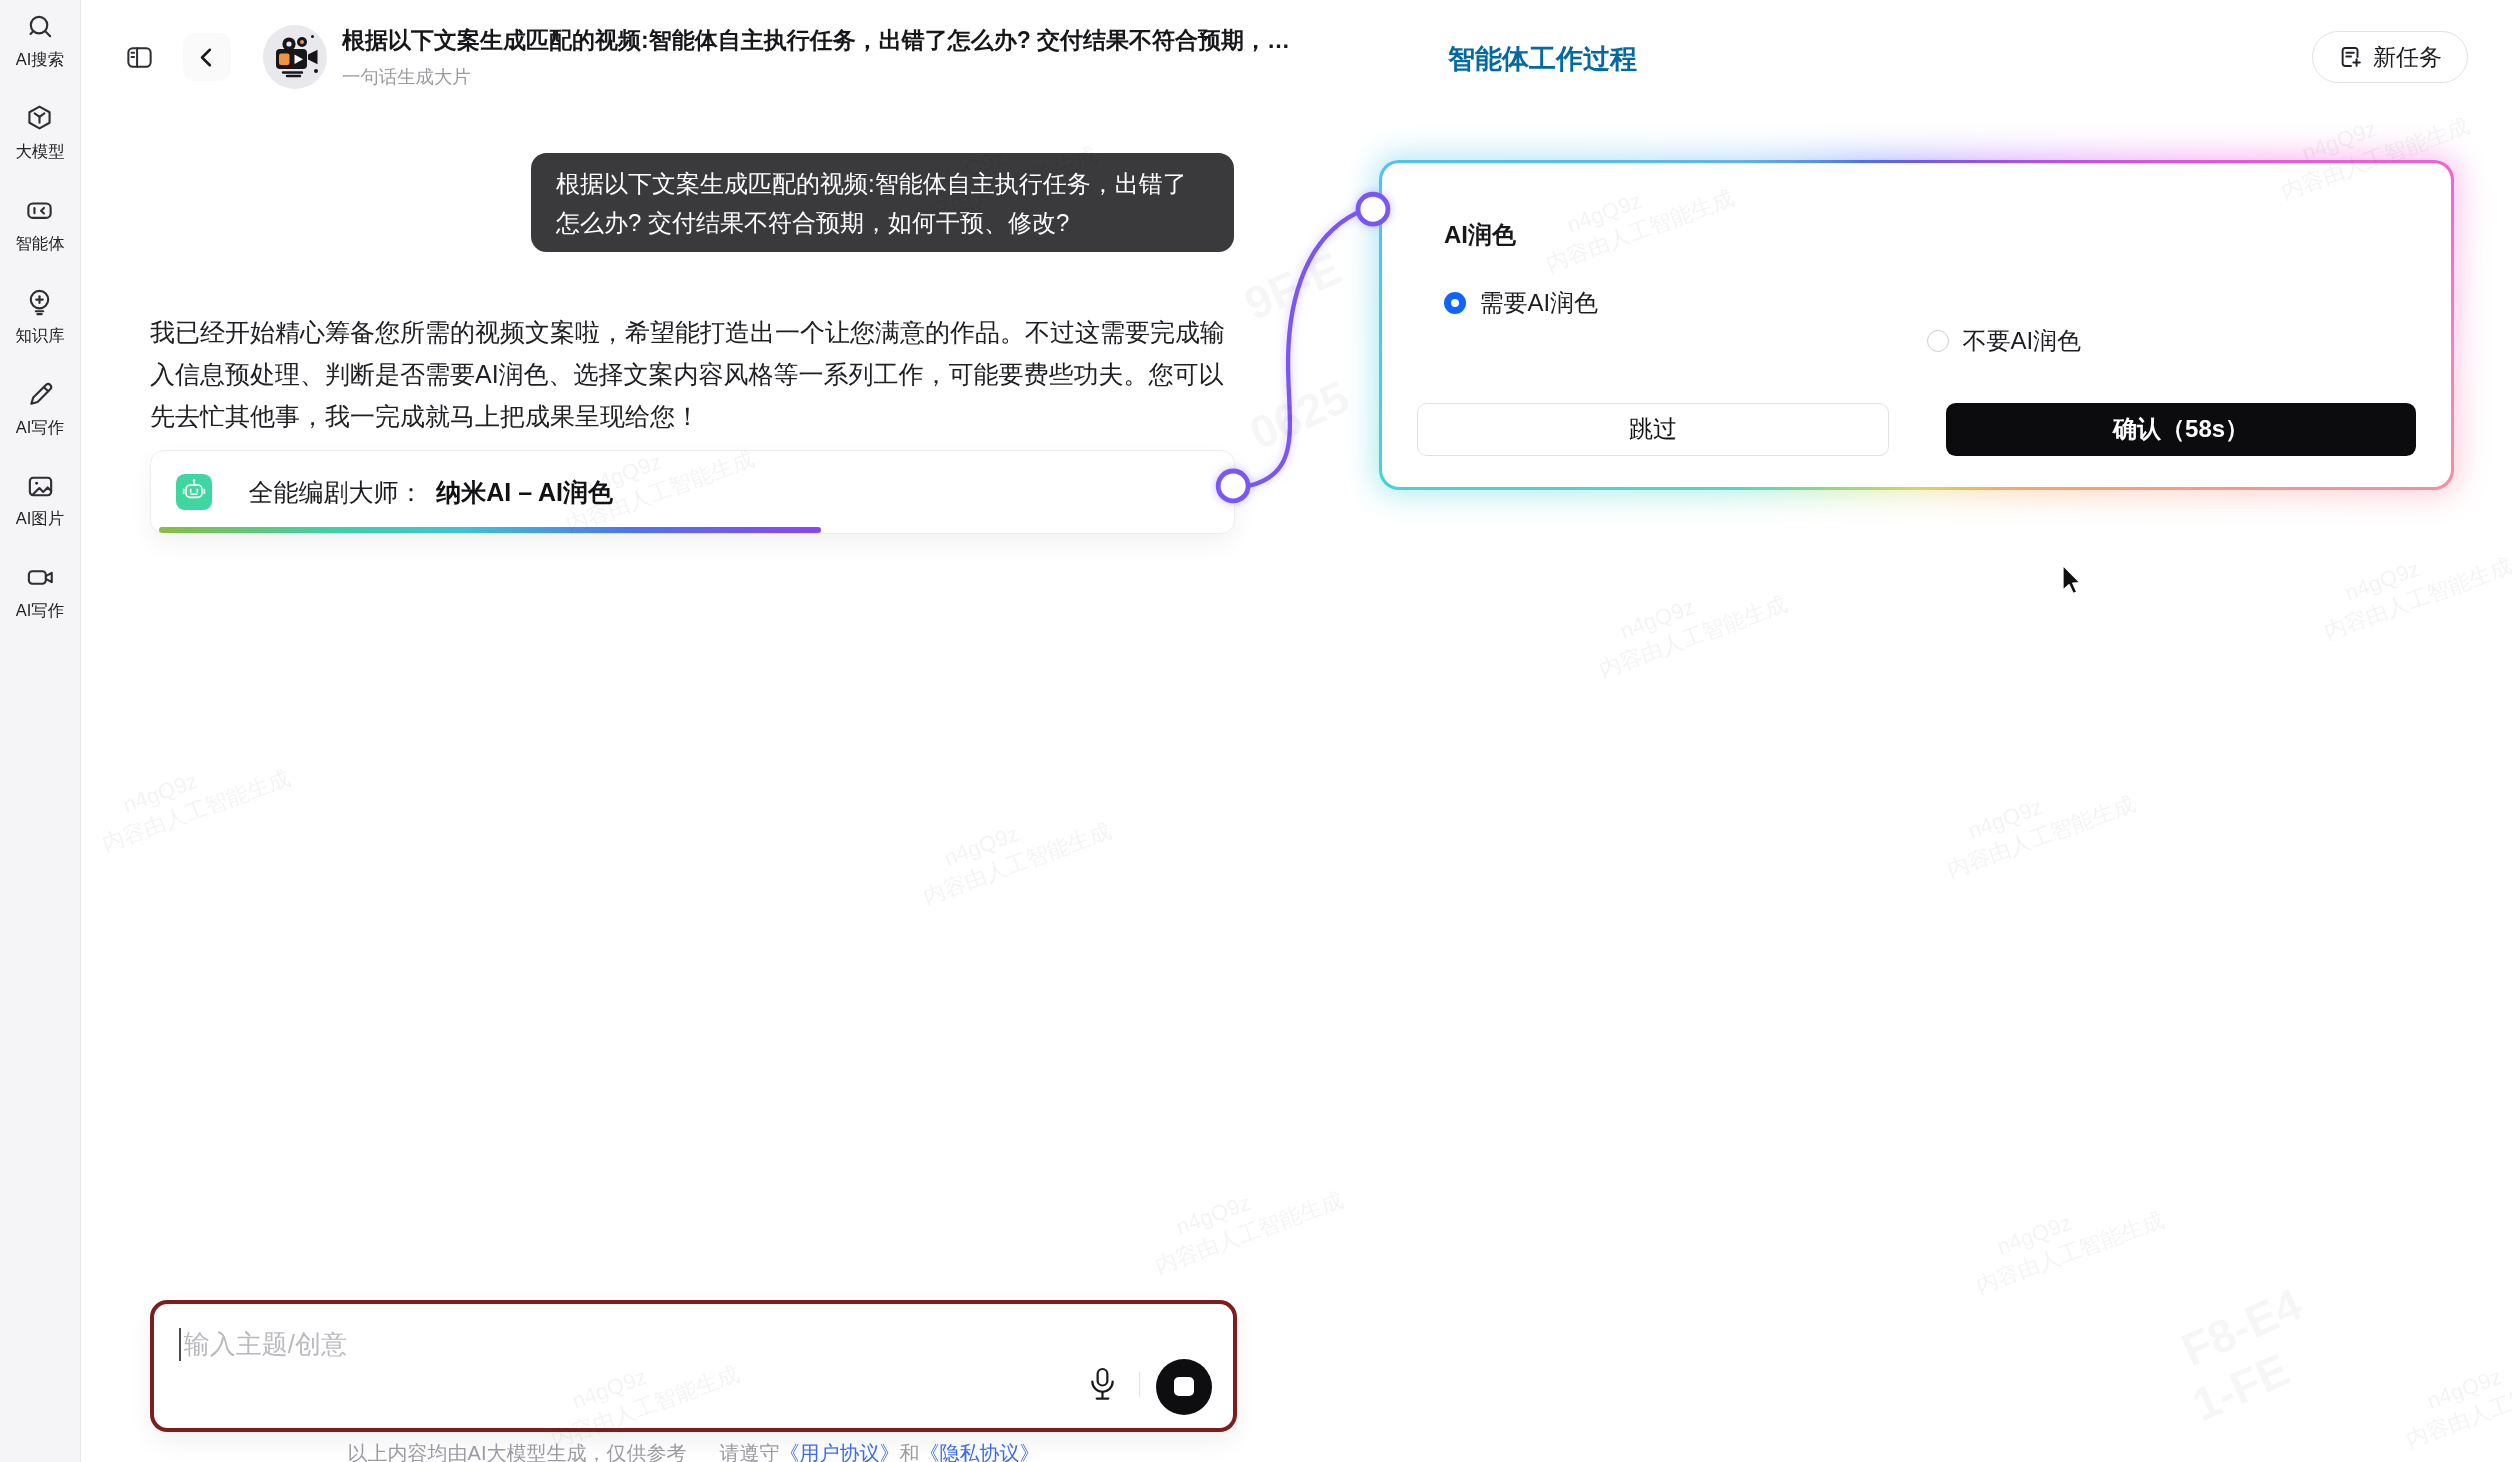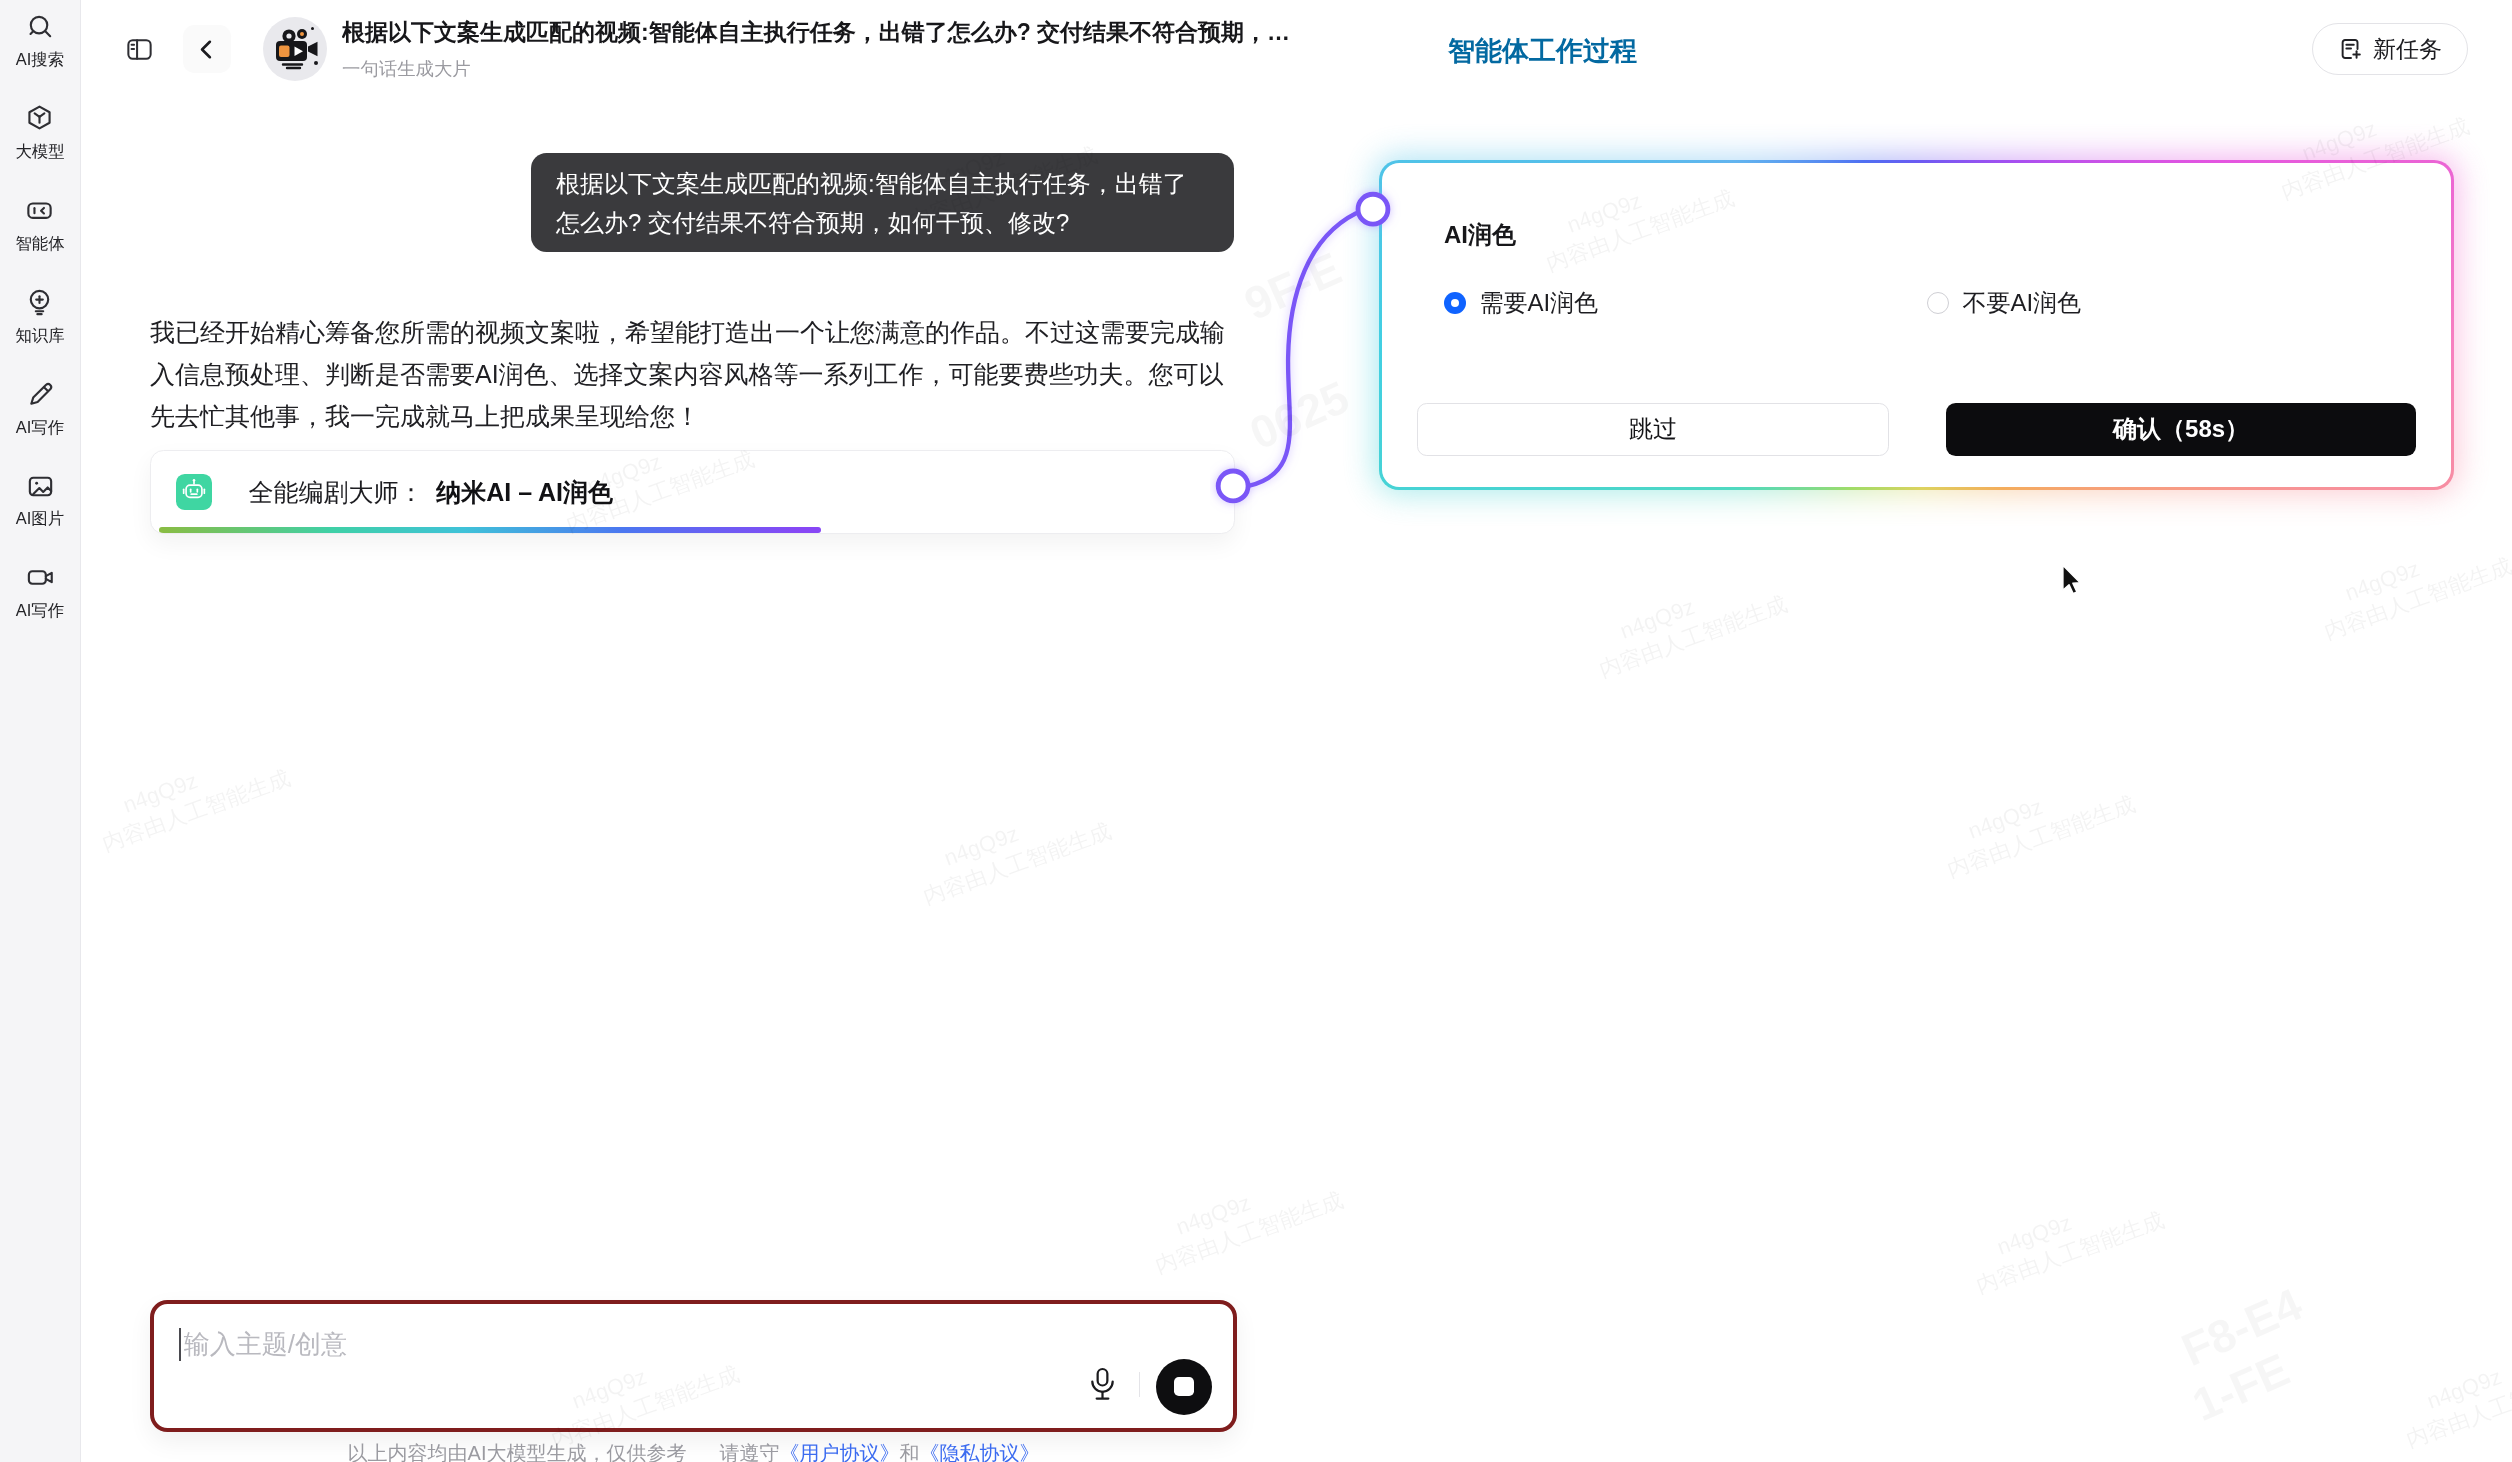--- a/index.html
+++ b/index.html
@@ -10,21 +10,21 @@
   .rail { position:absolute; left:0; top:0; width:81px; height:1463px;
     background:#f5f5f7; border-right:1px solid #e8e8ec; z-index:3;
     display:flex; flex-direction:column; align-items:center; padding-top:11.6px; }
   .side-item { display:flex; flex-direction:column; align-items:center; gap:6.8px;
     margin-bottom:32px; cursor:pointer; }
   .side-item svg { width:31px; height:31px; stroke:#2e2e33; stroke-width:2.2;
     fill:none; stroke-linecap:round; stroke-linejoin:round; }
   .side-label { font-size:16.4px; color:#242428; white-space:nowrap; }
 
   
-  .header { position:absolute; left:81px; top:0; right:0; height:99px;
+  .header { position:absolute; left:81px; top:8px; right:0; height:99px;
     background:#fff; z-index:2; }
   .hd-toggle { position:absolute; left:43px; top:34px; width:31px; height:31px; cursor:pointer; }
   .hd-toggle svg { width:31px; height:31px; stroke:#2e2e33; stroke-width:2.1; fill:none; stroke-linecap:round; }
   .hd-back { position:absolute; left:102px; top:25px; width:48px; height:48px; border-radius:11.6px;
     background:#fafafa; display:flex; align-items:center; justify-content:center; cursor:pointer; }
   .hd-back svg { width:29px; height:29px; stroke:#1b1b1f; stroke-width:2.9; fill:none; stroke-linecap:round; stroke-linejoin:round; }
   .hd-avatar { position:absolute; left:182px; top:17.4px; width:64px; height:64px; }
   .hd-titles { position:absolute; left:261px; top:17.4px; width:976px; }
   .hd-title { font-size:23px; font-weight:bold; color:#17171a; white-space:nowrap;
     overflow:hidden; max-width:976px; }
@@ -82,21 +82,21 @@
     background:conic-gradient(from 0deg,
       #6a5bf2 0deg,#a84ff0 32deg,#e455e0 62deg,#f77fc0 92deg,#f79b84 122deg,
       #f4ad5c 152deg,#ddd35f 178deg,#a0dc68 202deg,#4fd9c0 228deg,
       #41cfe2 268deg,#62b4ef 312deg,#4f6ff2 342deg,#6a5bf2 360deg); }
   .panel-border::before { content:""; position:absolute; inset:-3.9px; border-radius:23px;
     background:inherit; filter:blur(15.5px); opacity:0.45; z-index:-1; }
   .panel-inner { position:relative; width:100%; height:100%; background:#fff; border-radius:17.4px; }
   .panel-title { position:absolute; left:62px; top:56px; font-size:24px; font-weight:bold; color:#17171a; }
   .radio-row { position:absolute; left:62px; top:124px; right:58px; display:flex; }
   .radio-opt { display:flex; align-items:center; gap:13.5px; cursor:pointer; }
-  .radio-opt.second { position:absolute; left:483px; }
+  .radio-opt.second { position:absolute; left:483px;margin-top:38px; }
   .radio-dot { width:22px; height:22px; border-radius:50%; position:relative; }
   .radio-dot.on { background:#0f63ff; }
   .radio-dot.on::after { content:""; position:absolute; left:6.8px; top:6.8px; width:8.7px; height:8.7px;
     border-radius:50%; background:#fff; }
   .radio-dot.off { background:#fff; border:1.4px solid #cfcfd4; }
   .radio-label { font-size:24px; color:#1d1d21; }
   .panel-btns { position:absolute; left:35px; right:35px; top:240px; display:flex; gap:9px; }
   .btn-skip { flex:1; height:53px; border:1px solid #e2e2e6; border-radius:9.7px; background:#fff;
     font-size:24px; color:#141417; display:flex; align-items:center; justify-content:center; cursor:pointer; }
   .btn-confirm { flex:1; height:53px; border-radius:9.7px; background:#0c0c0e; color:#fff;

